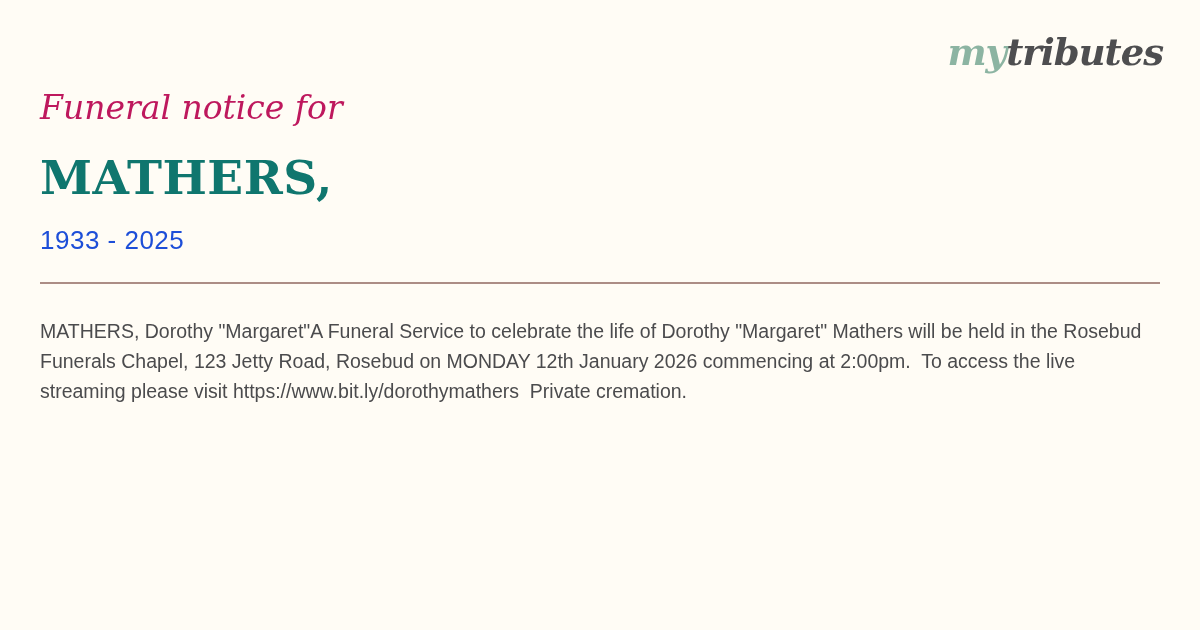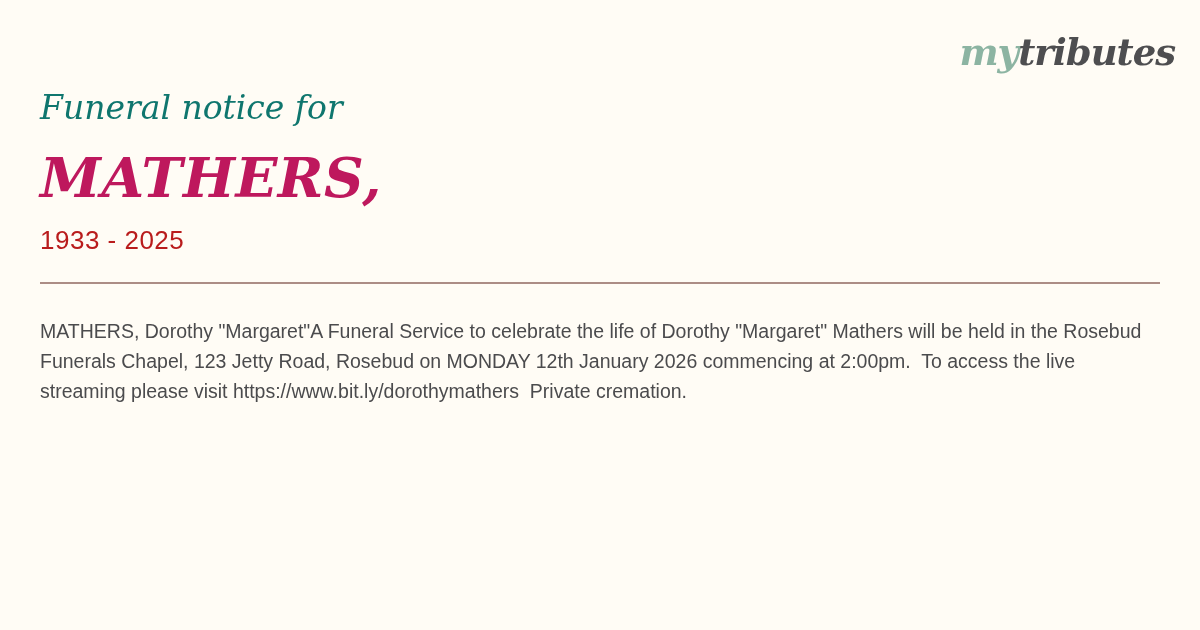--- a/index.html
+++ b/index.html
@@ -14,54 +14,53 @@
     height: 630px;
     background: #FFFCF5;
     overflow: hidden;
   }
   .content {
     padding: 0 40px;
   }
   .logo {
     position: absolute;
     top: 34px;
-    right: 25px;
+    right: 37px;
     font-family: "DejaVu Serif", serif;
     font-style: italic;
     font-weight: bold;
     font-size: 37px;
     letter-spacing: -1px;
     line-height: 1;
     white-space: nowrap;
   }
   .kicker {
     padding-top: 88px;
     font-family: "DejaVu Serif", serif;
     font-style: italic;
     font-weight: 500;
     font-size: 33px;
     line-height: 40px;
-    color: #0f766e;
+    color: #be185d;
   }
   .deceased-name {
     margin-top: 14px;
     font-family: "DejaVu Serif", serif;
     font-weight: bold;
-    font-size: 55px;
+    font-size: 47px;
     line-height: 72px;
     letter-spacing: 0.5px;
-    color: #be185d;
-    font-style: italic;
+    color: #0f766e;
   }
   .years {
     margin-top: 10px;
     font-size: 26px;
     line-height: 32px;
     letter-spacing: 0.5px;
-    color: #b91c1c;
+    color: #1d4ed8;
   }
   .divider {
     margin-top: 26px;
     height: 1.5px;
     width: 100%;
     border: none;
   }
   .body-text {
     margin-top: 32px;
     font-size: 19.5px;

